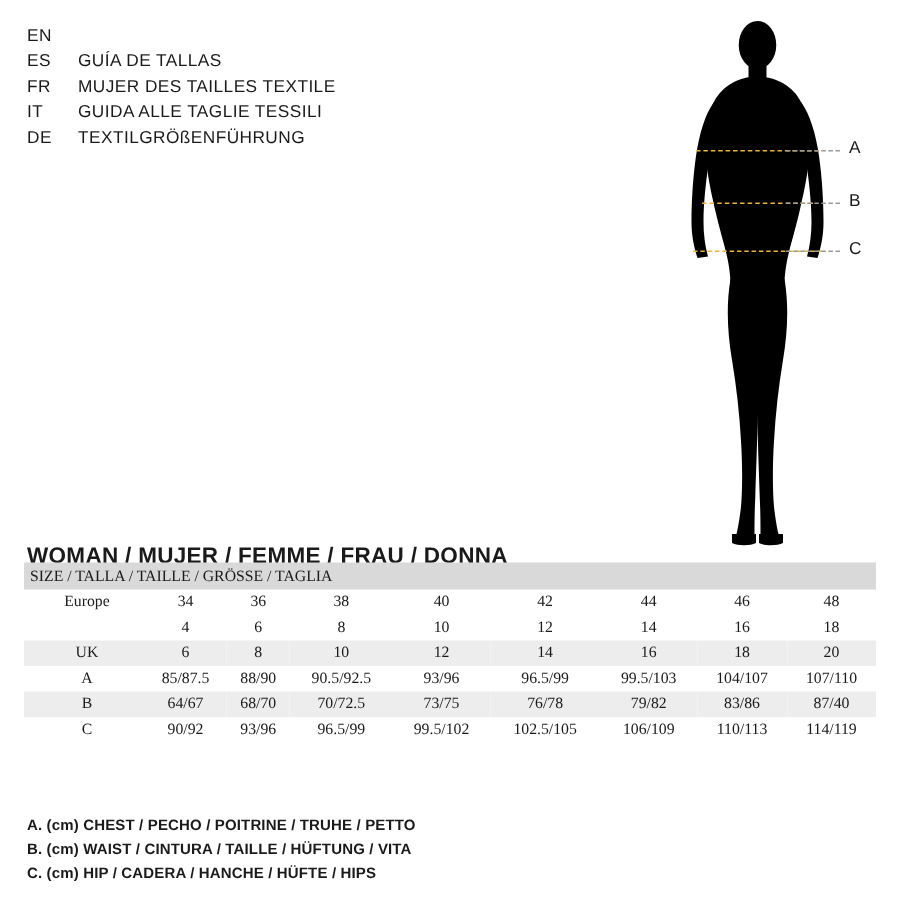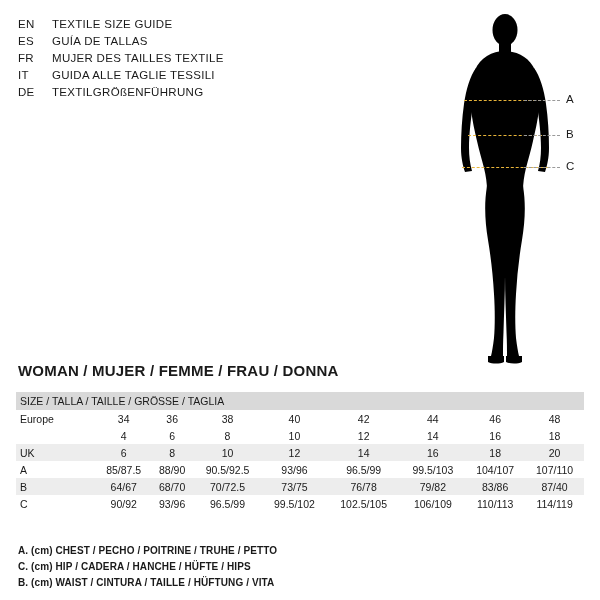--- a/index.html
+++ b/index.html
@@ -77,35 +77,36 @@
     top: 362px;
     font-size: 15px;
     font-weight: bold;
     letter-spacing: 0.2px;
     color: #1a1a1a;
   }
 
   table.size-table {
     position: absolute;
     left: 16px;
-    top: 392px;
+    top: 375px;
     width: 568px;
     border-collapse: collapse;
     font-size: 10.5px;
+    font-family: Liberation Serif, serif;
   }
   table.size-table td {
     padding: 0;
     height: 17px;
     color: #1a1a1a;
     text-align: center;
     white-space: nowrap;
     font-size: 10.5px;
   }
   table.size-table td.rowlabel {
-    text-align: left;
+    text-align: center;
     padding-left: 4px;
     width: 76px;
   }
   tr.head td {
     background: #d9d9d9;
     font-weight: normal;
     text-align: left;
     padding-left: 4px;
     height: 18px;
   }
@@ -130,21 +131,20 @@
   }
 </style>
 </head>
 <body>
 
 <div class="page">
 
   <div class="langs">
     <div class="lang-row">
       <span class="lang-code">EN</span>
-      <span class="lang-text">TEXTILE SIZE GUIDE</span>
     </div>
     <div class="lang-row">
       <span class="lang-code">ES</span>
       <span class="lang-text">GUÍA DE TALLAS</span>
     </div>
     <div class="lang-row">
       <span class="lang-code">FR</span>
       <span class="lang-text">MUJER DES TAILLES TEXTILE</span>
     </div>
     <div class="lang-row">
@@ -305,17 +305,17 @@
         <td>102.5/105</td>
         <td>106/109</td>
         <td>110/113</td>
         <td>114/119</td>
       </tr>
     </tbody>
   </table>
 
   <div class="notes">
     <div class="note">A. (cm) CHEST / PECHO / POITRINE / TRUHE / PETTO</div>
+    <div class="note">B. (cm) WAIST / CINTURA / TAILLE / HÜFTUNG / VITA</div>
     <div class="note">C. (cm) HIP / CADERA / HANCHE / HÜFTE / HIPS</div>
-    <div class="note">B. (cm) WAIST / CINTURA / TAILLE / HÜFTUNG / VITA</div>
   </div>
 
 </div>
 
 </body></html>

